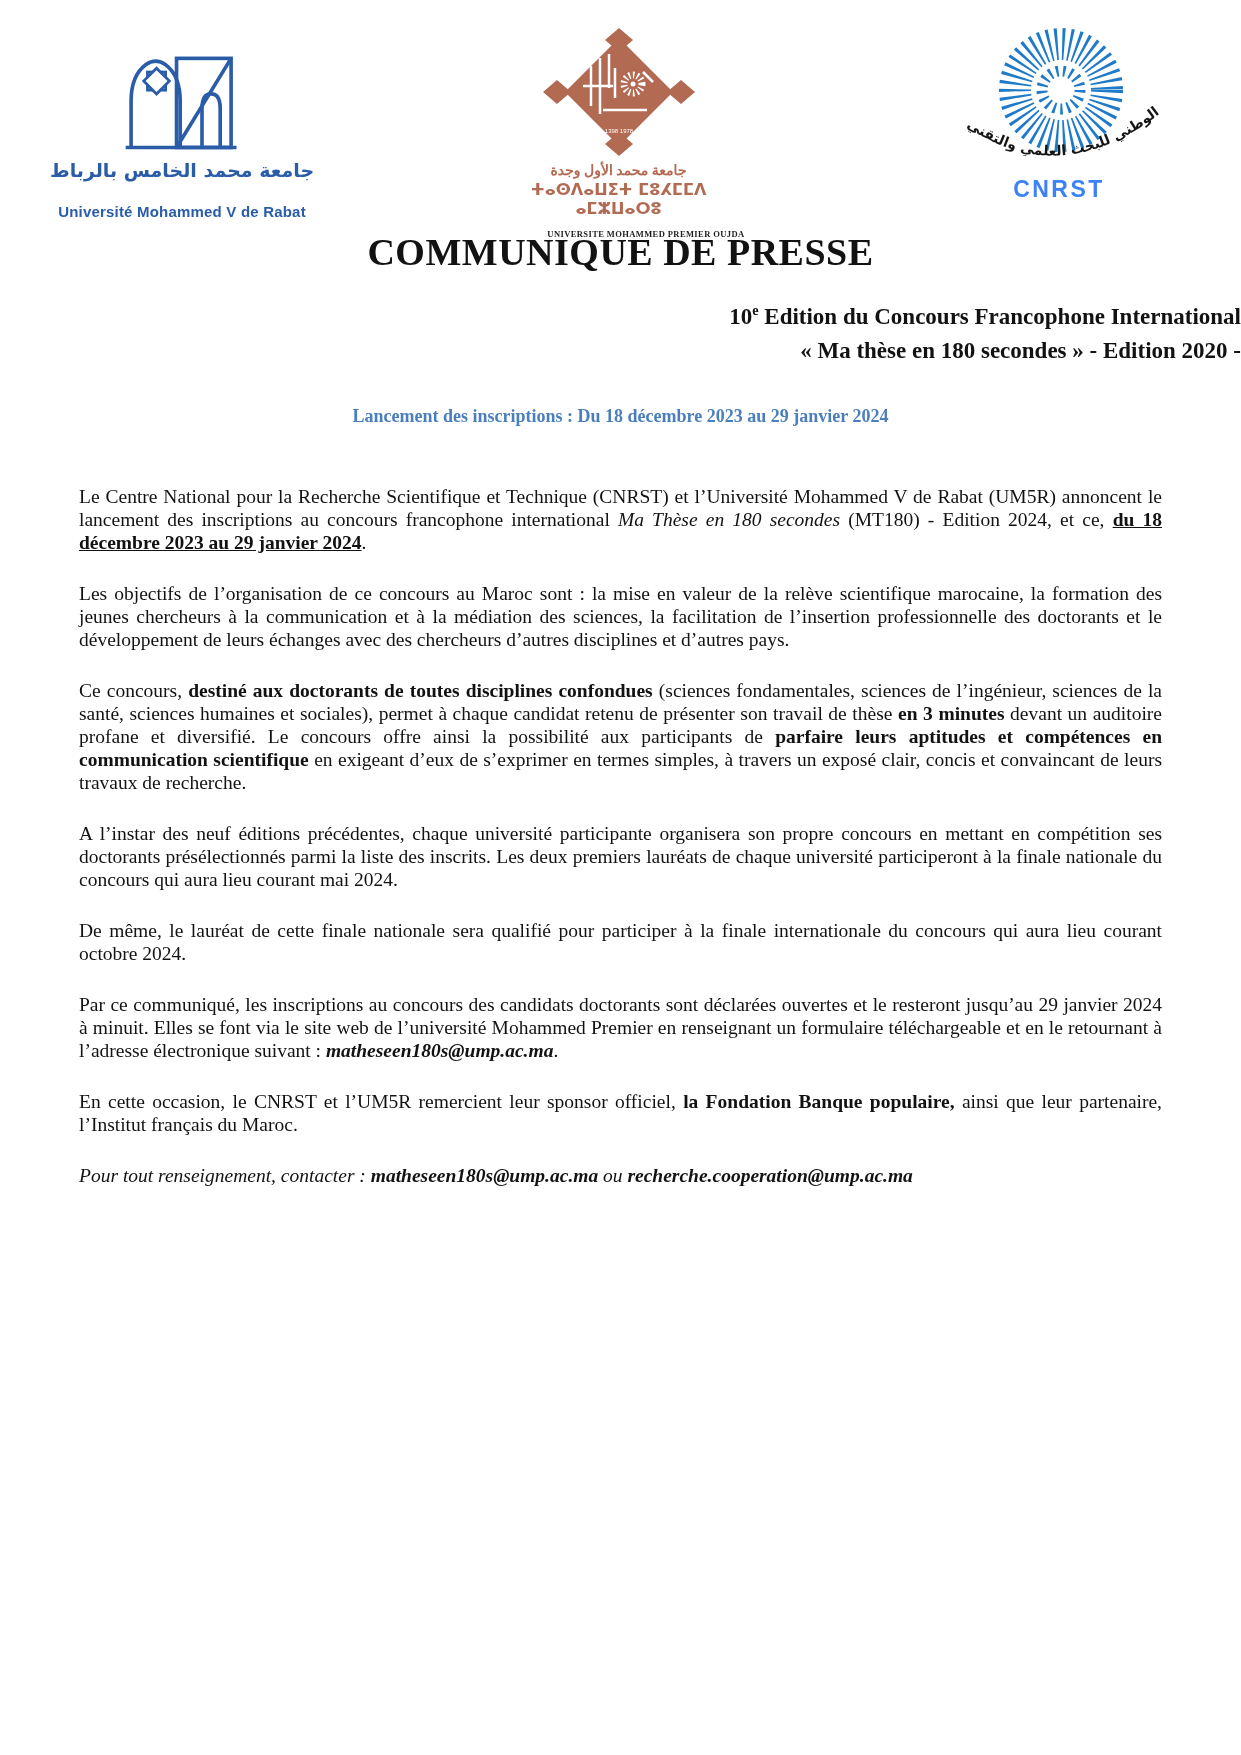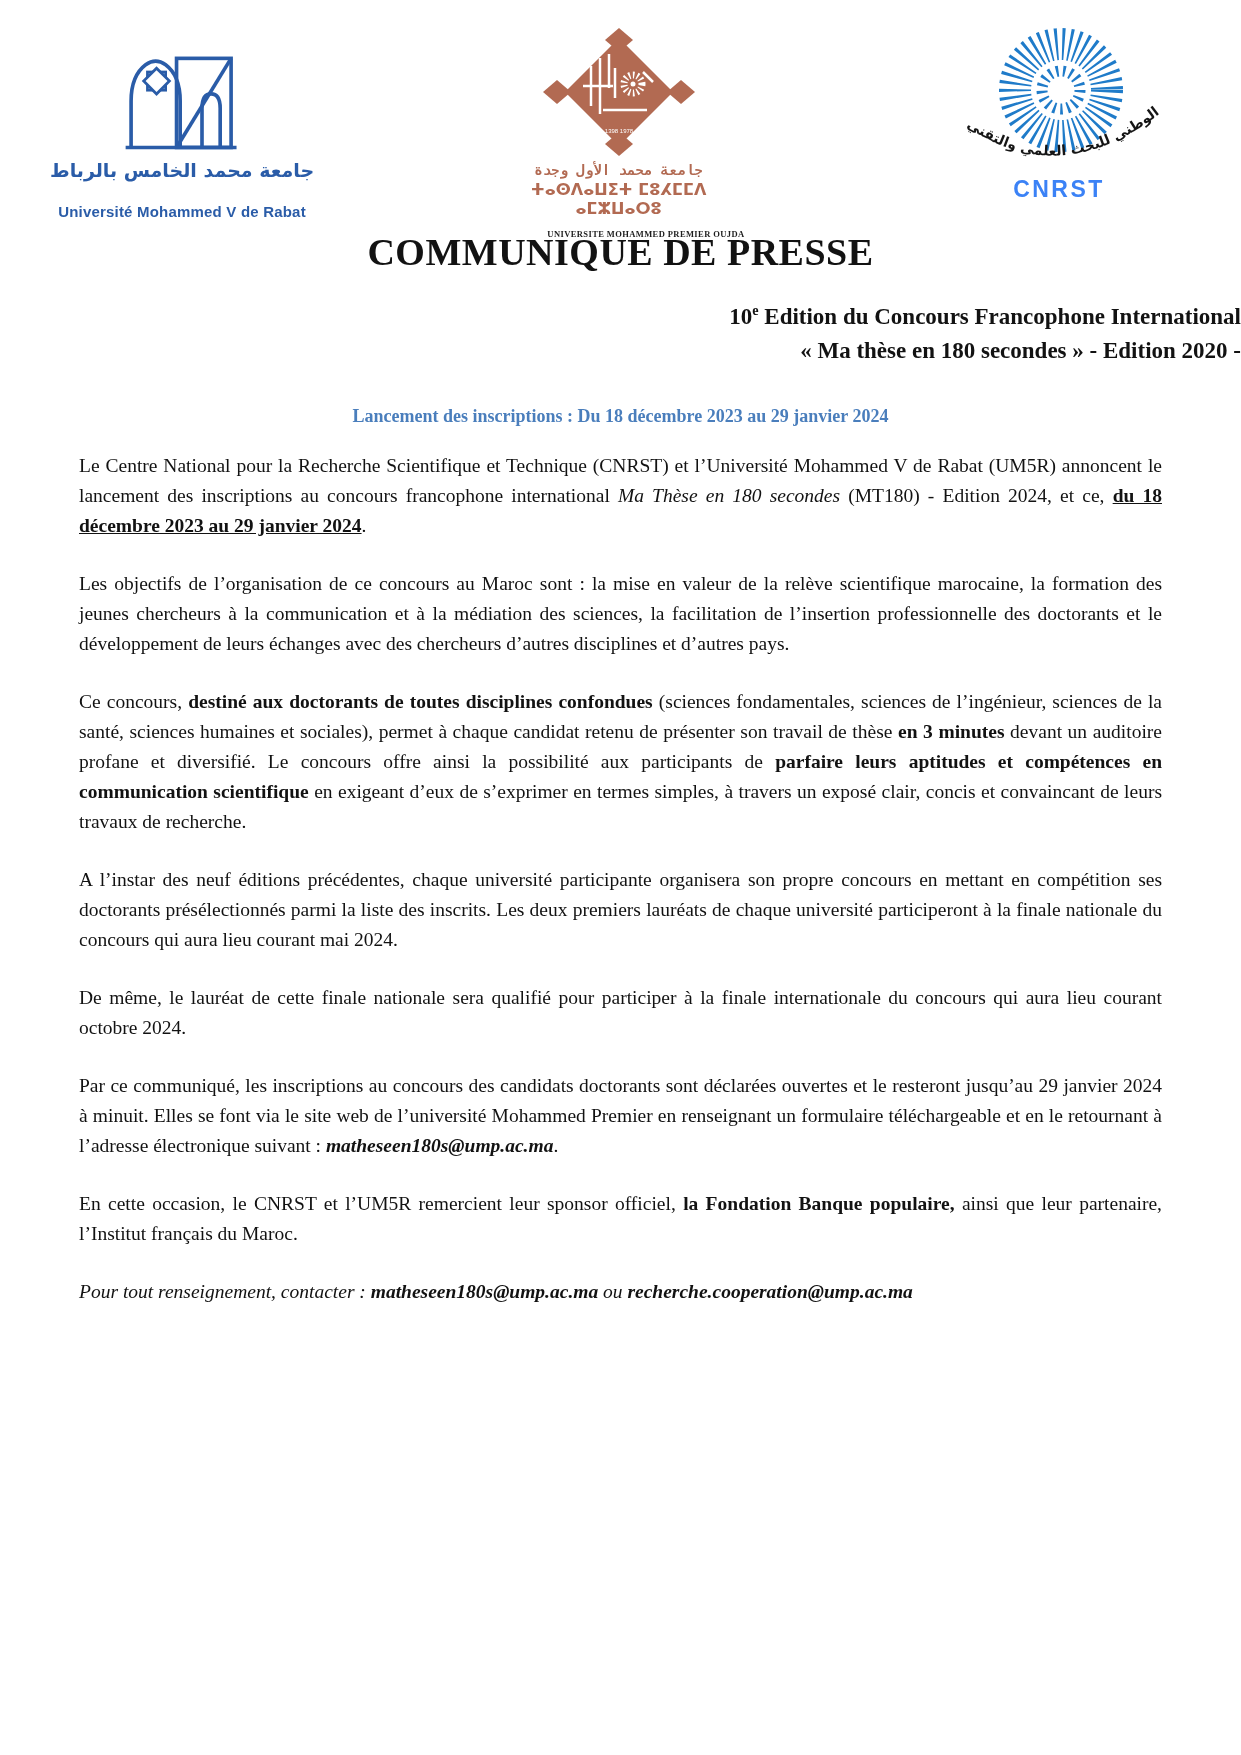--- a/index.html
+++ b/index.html
@@ -11,35 +11,35 @@
   
   .logos{display:flex;justify-content:space-between;align-items:flex-start;
          padding:22px 42px 0 46px;height:200px;box-sizing:border-box;}
   .logo{text-align:center;}
   .logo-um5r{width:272px;padding-top:30px;}
   .um5r-arabic{font-family:"DejaVu Sans",sans-serif;font-size:19px;font-weight:bold;
                letter-spacing:2px;margin-top:3px;}
   .um5r-caption{font-family:"Liberation Sans",sans-serif;font-weight:bold;
                 font-size:15px;margin-top:22px;letter-spacing:.2px;}
   .logo-ump{width:252px;padding-top:6px;}
-  .ump-arabic{font-family:Liberation Mono, monospace;font-weight:bold;font-size:14px;margin-top:2px;}
+  .ump-arabic{font-family:Liberation Serif, serif;font-weight:bold;font-size:14px;margin-top:2px;}
   .ump-tifinagh{font-family:"DejaVu Sans",sans-serif;font-weight:bold;font-size:16px;margin-top:1px;}
   .ump-caption{font-family:Liberation Serif, serif;font-weight:bold;font-size:8.5px;
                color:#1d1d1d;margin-top:11px;letter-spacing:.4px;text-align:right;}
   .logo-cnrst{width:280px;}
   .cnrst-caption{font-family:"Liberation Sans",sans-serif;font-weight:bold;font-size:23px;
                  letter-spacing:2.5px;color:#3b82f6;margin-top:-8px;}
   
   .doc-title{text-align:center;font-size:38px;font-weight:bold;margin:30px 0 0 0;
              letter-spacing:.5px;}
   .subtitle{text-align:right;font-size:23px;font-weight:bold;line-height:34px;margin:26px 0 0 0;}
   .subtitle-line{display:block;}
   .heading-blue{text-align:center;font-size:18px;font-weight:bold;margin:38px 0 0 0;}
   
-  .body-text{padding:0 79px;margin-top:24px;font-size:19.5px;line-height:30px;
+  .body-text{padding:0 79px;margin-top:58px;font-size:19.5px;line-height:23px;
              text-align:justify;}
   .body-text p{margin:0 0 28px 0;}
   .b{font-weight:bold;}
   .i{font-style:italic;}
   .u{text-decoration:underline;}
   .sup{vertical-align:super;font-size:.62em;line-height:0;}
   .contact-line{margin-top:14px;}
 </style>
 </head>
 <body>

